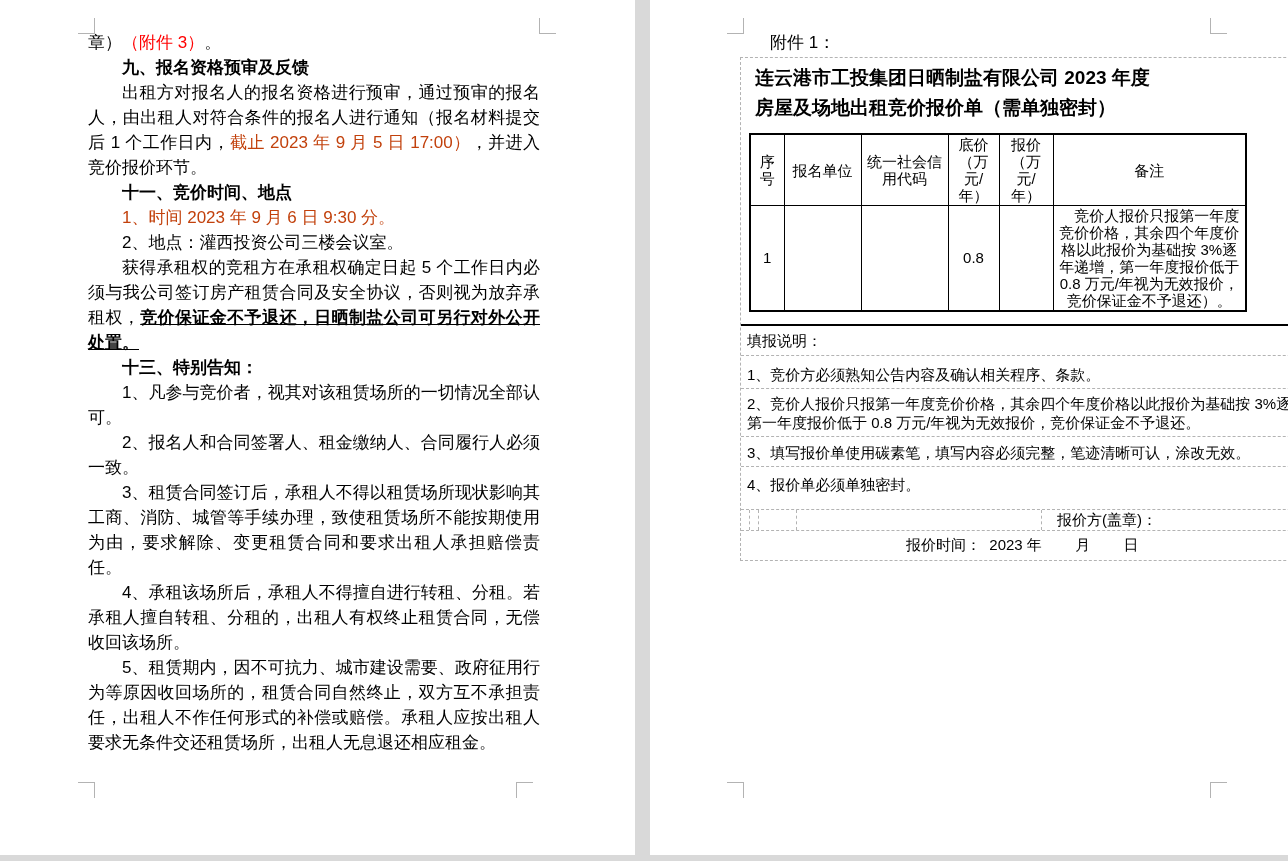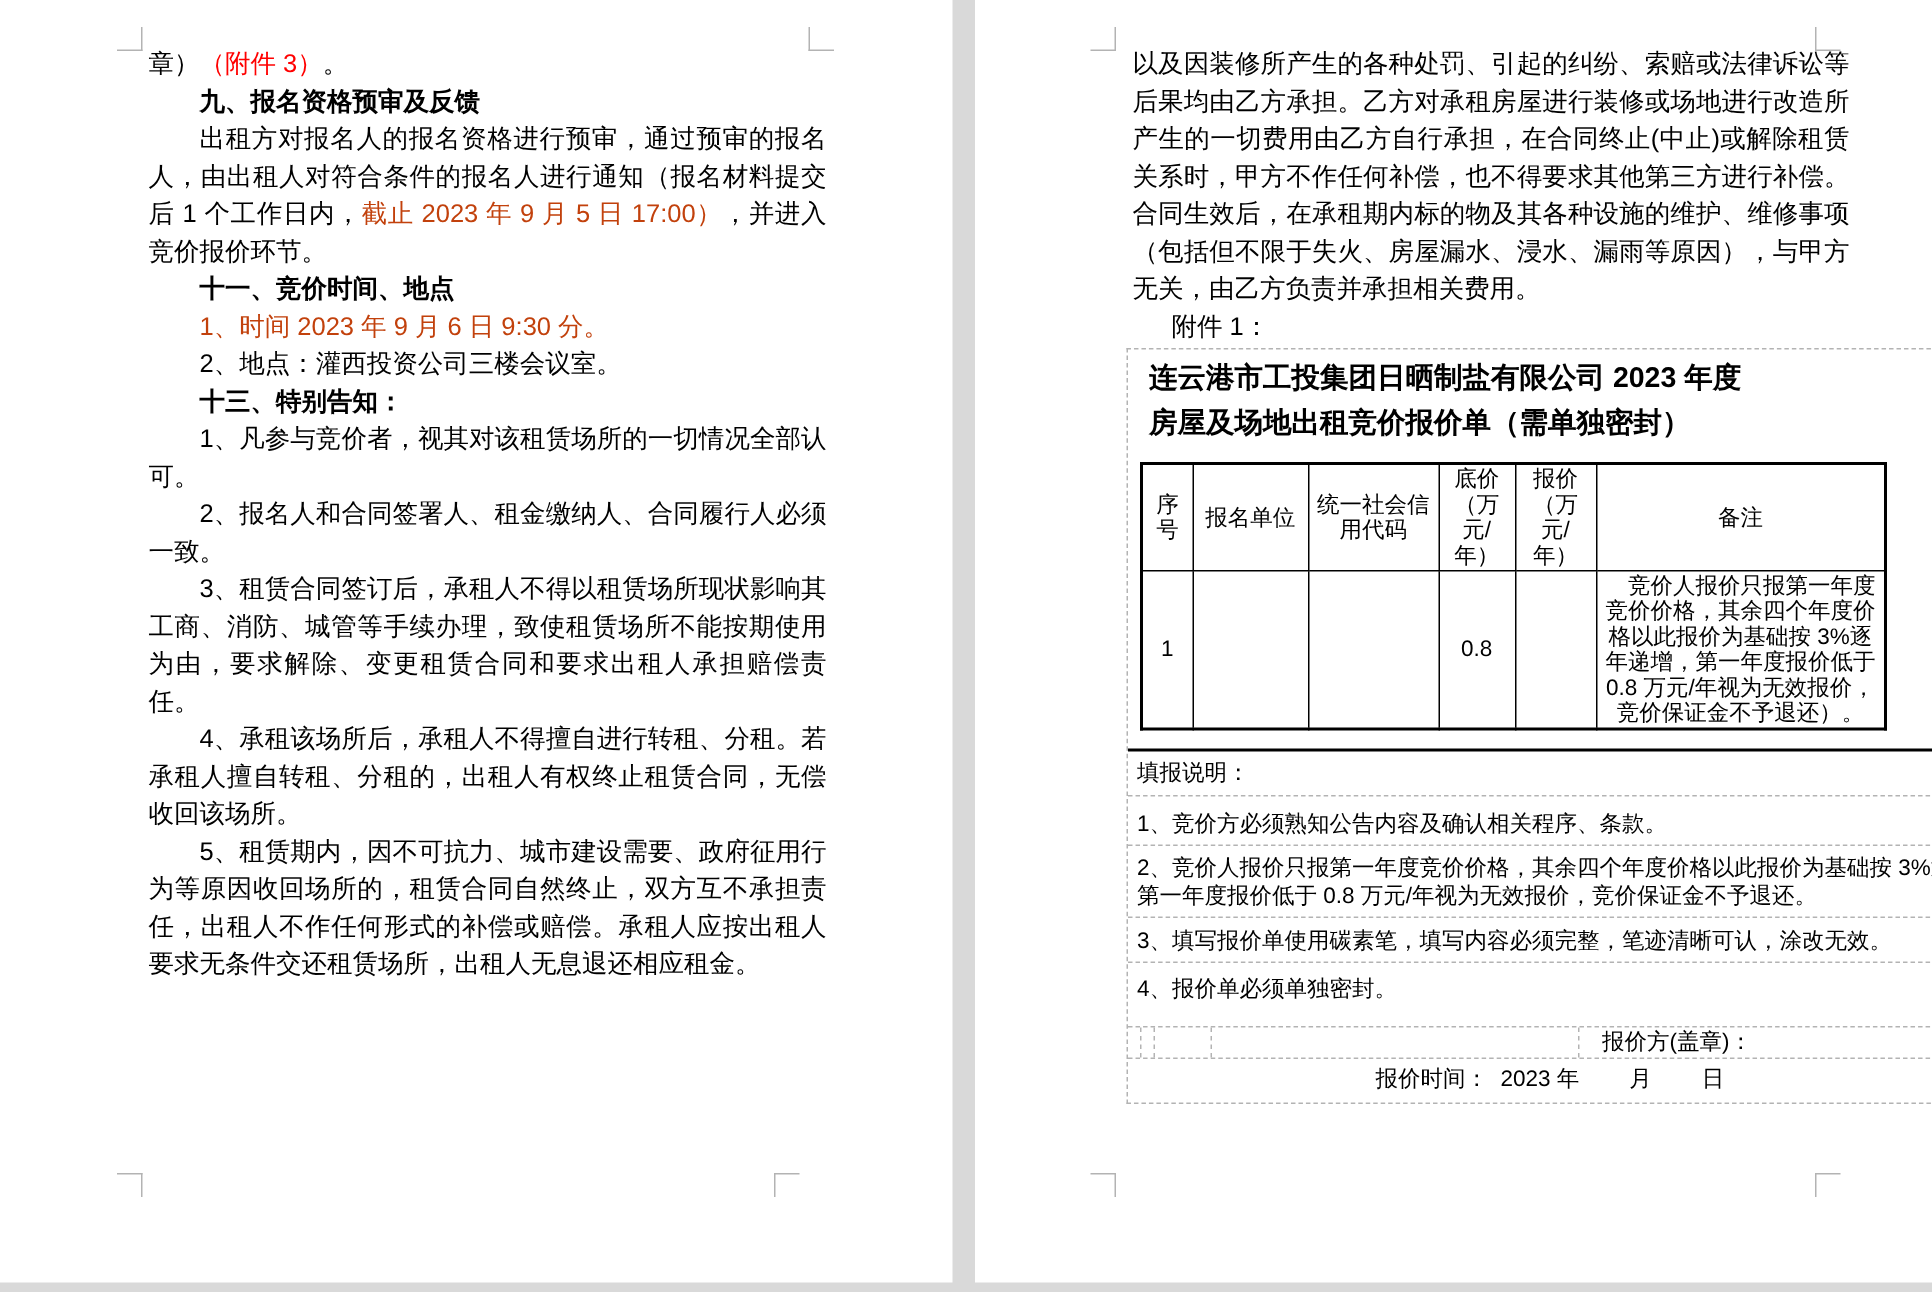--- a/index.html
+++ b/index.html
@@ -10,21 +10,21 @@
     color:#000;
     overflow:hidden;
   }
   .workspace { display:flex; width:1288px; height:855px; }
   .page { background:#ffffff; position:relative; overflow:hidden; flex:none; }
   .page-left  { width:635px; }
   .page-gap   { width:15px; background:#d9d9d9; flex:none; }
   .page-right { width:638px; }
 
   
-  .doc { font-size:17px; line-height:25px; text-align:justify;margin-left:11px; }
+  .doc { font-size:17px; line-height:25px; text-align:justify; }
   .page-left  .doc { padding:30px 0 0 88px; width:452px; }
   .page-right .doc { padding:30px 0 0 94px; width:478px; }
   .doc p { margin:0; }
   .ind  { text-indent:2em; }
   .bold { font-weight:bold; }
   .blue { color:#c2410c; }
   .red  { color:#ff0000; }
   .bu   { font-weight:bold; text-decoration:underline; }
 
   
@@ -88,39 +88,39 @@
     <div class="mark m-tr"></div>
     <div class="mark m-bl"></div>
     <div class="mark m-br"></div>
     <div class="doc">
       <p><span>章）</span><span class="red">（附件 3）</span><span>。</span></p>
       <p class="ind bold">九、报名资格预审及反馈</p>
       <p class="ind"><span>出租方对报名人的报名资格进行预审，通过预审的报名人，由出租人对符合条件的报名人进行通知（报名材料提交后 1 个工作日内，</span><span class="blue">截止 2023 年 9 月 5 日 17:00）</span><span>，并进入竞价报价环节。</span></p>
       <p class="ind bold">十一、竞价时间、地点</p>
       <p class="ind blue">1、时间 2023 年 9 月 6 日 9:30 分。</p>
       <p class="ind">2、地点：灌西投资公司三楼会议室。</p>
+      <p class="ind"><span>获得承租权的竞租方在承租权确定日起 5 个工作日内必须与我公司签订房产租赁合同及安全协议，否则视为放弃承租权，</span><span class="bu">竞价保证金不予退还，日晒制盐公司可另行对外公开处置。</span></p>
       <p class="ind bold">十三、特别告知：</p>
       <p class="ind">1、凡参与竞价者，视其对该租赁场所的一切情况全部认可。</p>
       <p class="ind">2、报名人和合同签署人、租金缴纳人、合同履行人必须一致。</p>
       <p class="ind">3、租赁合同签订后，承租人不得以租赁场所现状影响其工商、消防、城管等手续办理，致使租赁场所不能按期使用为由，要求解除、变更租赁合同和要求出租人承担赔偿责任。</p>
       <p class="ind">4、承租该场所后，承租人不得擅自进行转租、分租。若承租人擅自转租、分租的，出租人有权终止租赁合同，无偿收回该场所。</p>
       <p class="ind">5、租赁期内，因不可抗力、城市建设需要、政府征用行为等原因收回场所的，租赁合同自然终止，双方互不承担责任，出租人不作任何形式的补偿或赔偿。承租人应按出租人要求无条件交还租赁场所，出租人无息退还相应租金。</p>
 
     </div>
   </div>
 
   <div class="page-gap"></div>
 
   <div class="page page-right">
     <div class="mark m-tl"></div>
     <div class="mark m-tr"></div>
     <div class="mark m-bl"></div>
     <div class="mark m-br"></div>
     <div class="doc">
-      <p class="intro">以及因装修所产生的各种处罚、引起的纠纷、索赔或法律诉讼等后果均由乙方承担。乙方对承租房屋进行装修或场地进行改造所产生的一切费用由乙方自行承担，在合同终止(中止)或解除租赁关系时，甲方不作任何补偿，也不得要求其他第三方进行补偿。合同生效后，在承租期内标的物及其各种设施的维护、维修事项（包括但不限于失火、房屋漏水、浸水、漏雨等原因），与甲方无关，由乙方负责并承担相关费用。</p>
       <p class="attach-label">附件 1：</p>
 
       <div class="form-box">
         <div class="fb-title">
           <div class="t">连云港市工投集团日晒制盐有限公司 2023 年度</div>
           <div class="t">房屋及场地出租竞价报价单（需单独密封）</div>
           <table class="quote">
             <colgroup>
               <col style="width:34px">
                 <col style="width:77px">

